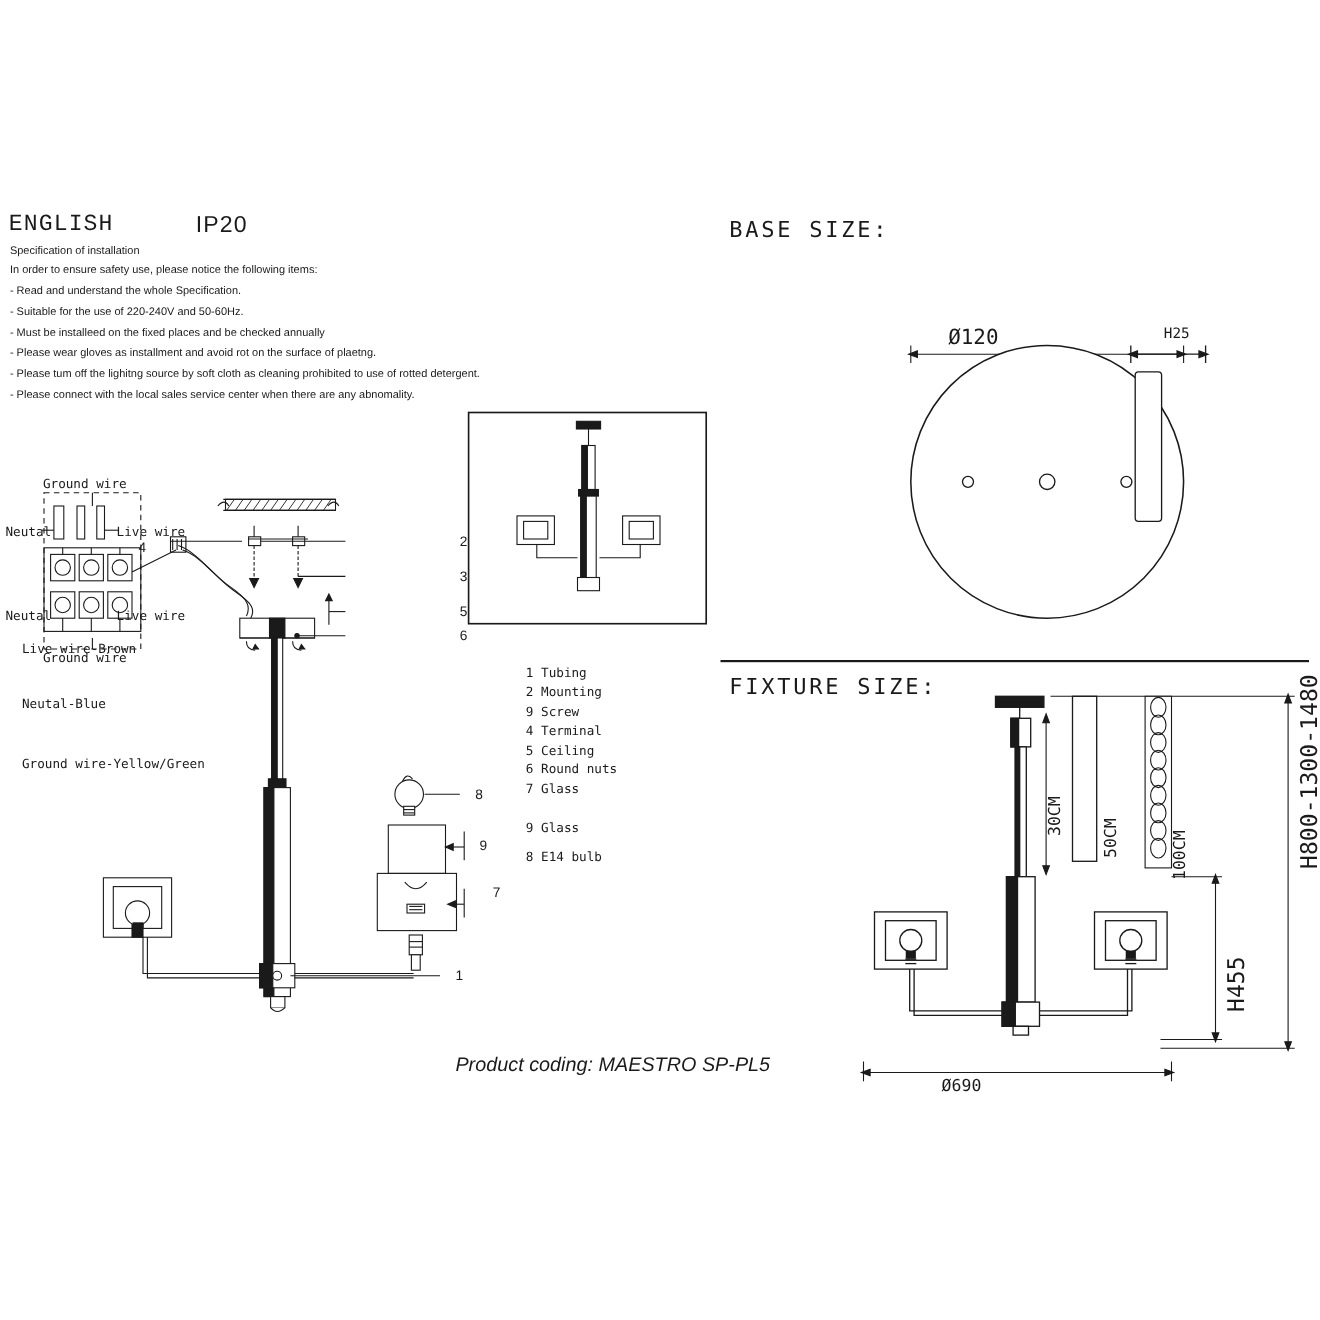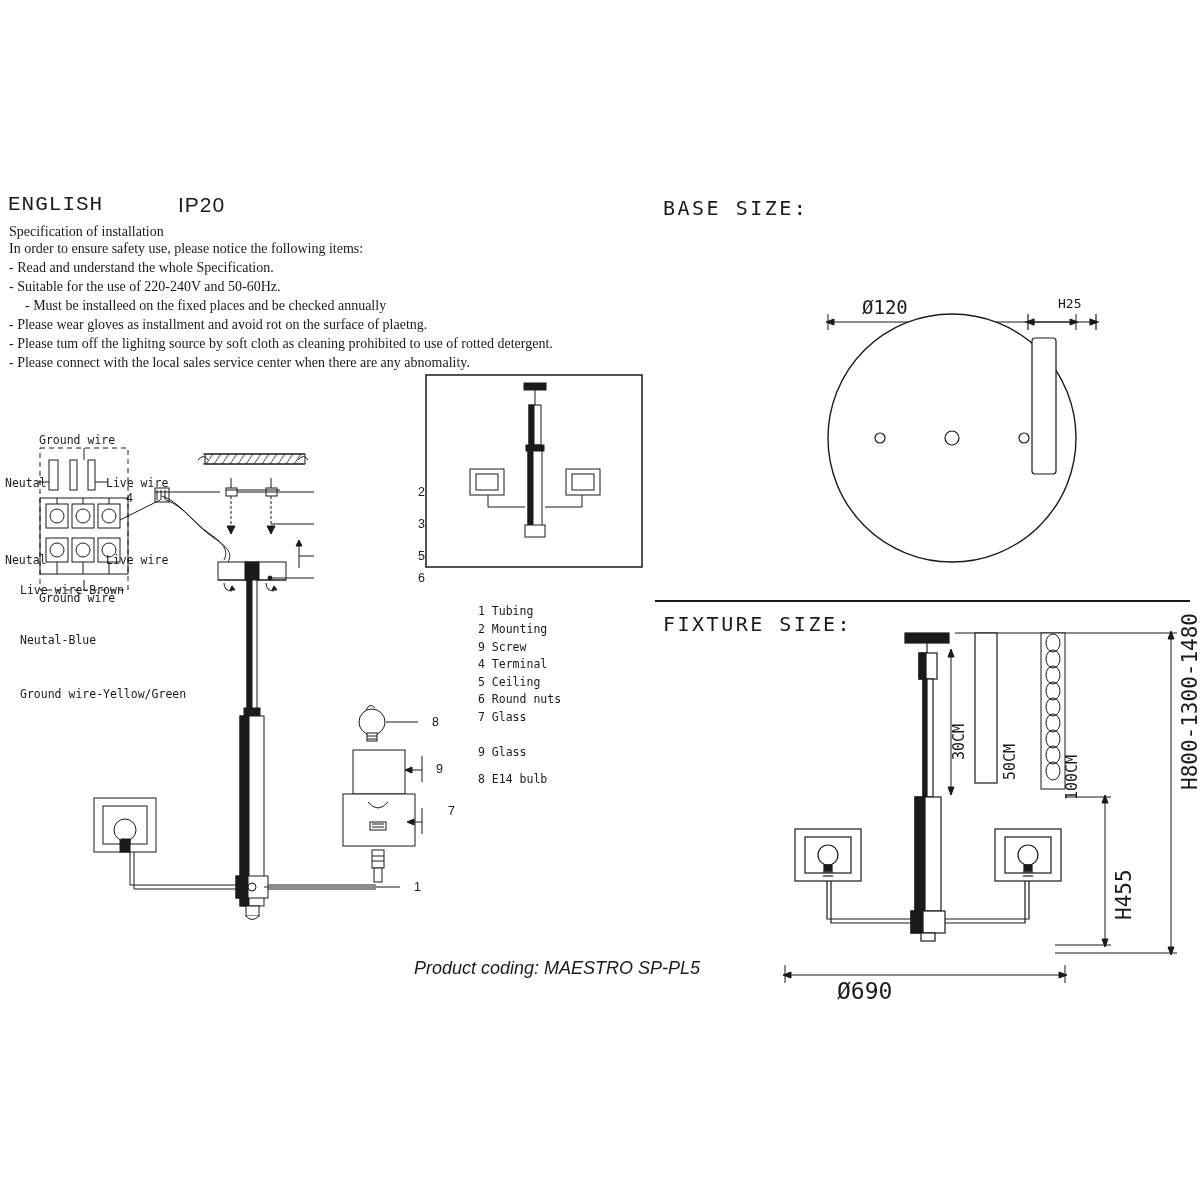--- a/index.html
+++ b/index.html
@@ -1,38 +1,38 @@
 <!DOCTYPE html>
 <html><head>
 <meta charset="utf-8">
 <style>
   html,body{margin:0;padding:0;background:#ffffff;}
   body{width:1200px;height:1200px;position:relative;font-family:"Liberation Sans",sans-serif;color:#1a1a1a;overflow:hidden;}
   .abs{position:absolute;}
   .mono{font-family:"DejaVu Sans Mono",monospace;}
-  .lbl{font-size:14px;line-height:1.45;white-space:pre;font-family:Liberation Serif, serif;}
+  .lbl{font-size:10px;line-height:1.45;white-space:pre;}
   .tiny{font-size:11.5px;line-height:1.5;white-space:pre;}
   .hdr{font-size:21px;letter-spacing:1px;white-space:pre;}
   .big{font-size:20px;letter-spacing:2.5px;white-space:pre;}
   .num{font-size:12.5px;}
   .rot90{transform:rotate(-90deg);transform-origin:left top;white-space:pre;}
   svg{display:block;overflow:visible;}
   .ln{stroke:#1a1a1a;fill:none;}
 </style>
 </head>
 <body>
 
 <div class="abs hdr" style="left:8px;top:193px;font-family:Liberation Mono, monospace;">ENGLISH</div>
 <div class="abs hdr" style="left:178px;top:193px;">IP20</div>
 
 <div class="abs lbl" style="left:9px;top:222px;">Specification of installation</div>
 <div class="abs lbl" style="left:9px;top:239px;">In order to ensure safety use, please notice the following items:</div>
 <div class="abs lbl" style="left:9px;top:258px;">- Read and understand the whole Specification.</div>
 <div class="abs lbl" style="left:9px;top:277px;">- Suitable for the use of 220-240V and 50-60Hz.</div>
-<div class="abs lbl" style="left:25px;top:296px;">- Must be installeed on the fixed places and be checked annually</div>
+<div class="abs lbl" style="left:9px;top:296px;">- Must be installeed on the fixed places and be checked annually</div>
 <div class="abs lbl" style="left:9px;top:315px;">- Please wear gloves as installment and avoid rot on the surface of plaetng.</div>
 <div class="abs lbl" style="left:9px;top:334px;">- Please tum off the lighitng source by soft cloth as cleaning prohibited to use of rotted detergent.</div>
 <div class="abs lbl" style="left:9px;top:353px;">- Please connect with the local sales service center when there are any abnomality.</div>
 
 <div class="abs mono tiny" style="left:39px;top:432px;">Ground wire</div>
 <div class="abs mono tiny" style="left:5px;top:475px;">Neutal</div>
 <div class="abs mono tiny" style="left:106px;top:475px;">Live wire</div>
 <div class="abs mono tiny" style="left:5px;top:552px;">Neutal</div>
 <div class="abs mono tiny" style="left:106px;top:552px;">Live wire</div>
 <div class="abs mono tiny" style="left:39px;top:590px;">Ground wire</div>
@@ -399,13 +399,13 @@
     </g>
   </g>
 </svg>
 </div>
 
 <div class="abs mono rot90" style="left:950px;top:760px;font-size:15px;">30CM</div>
 <div class="abs mono rot90" style="left:1001px;top:780px;font-size:15px;">50CM</div>
 <div class="abs mono rot90" style="left:1063px;top:800px;font-size:15px;">100CM</div>
 <div class="abs mono rot90" style="left:1112px;top:920px;font-size:21px;">H455</div>
 <div class="abs mono rot90" style="left:1178px;top:790px;font-size:21px;">H800-1300-1480</div>
-<div class="abs mono" style="left:837px;top:978px;font-size:23px;">Ø690</div>
+<div class="abs mono" style="left:856px;top:978px;font-size:15px;">Ø690</div>
 
 </body></html>

